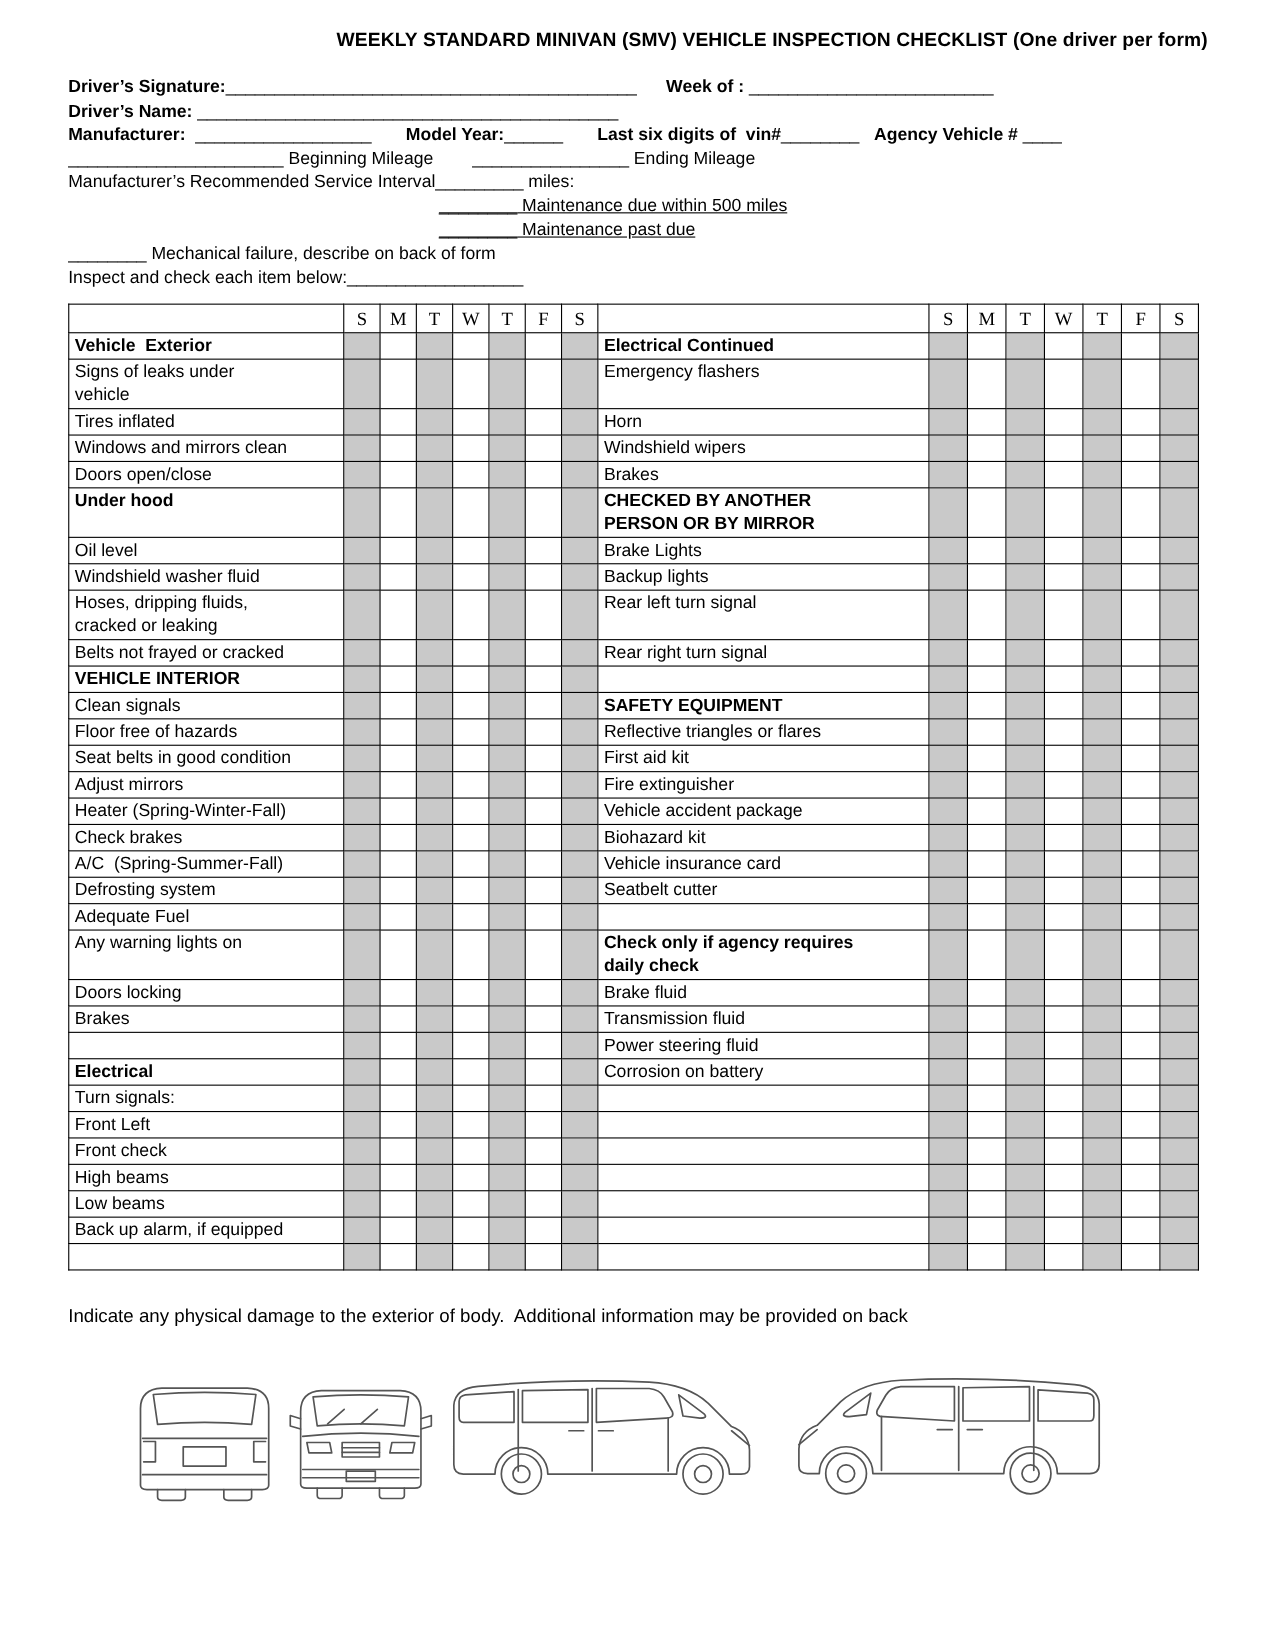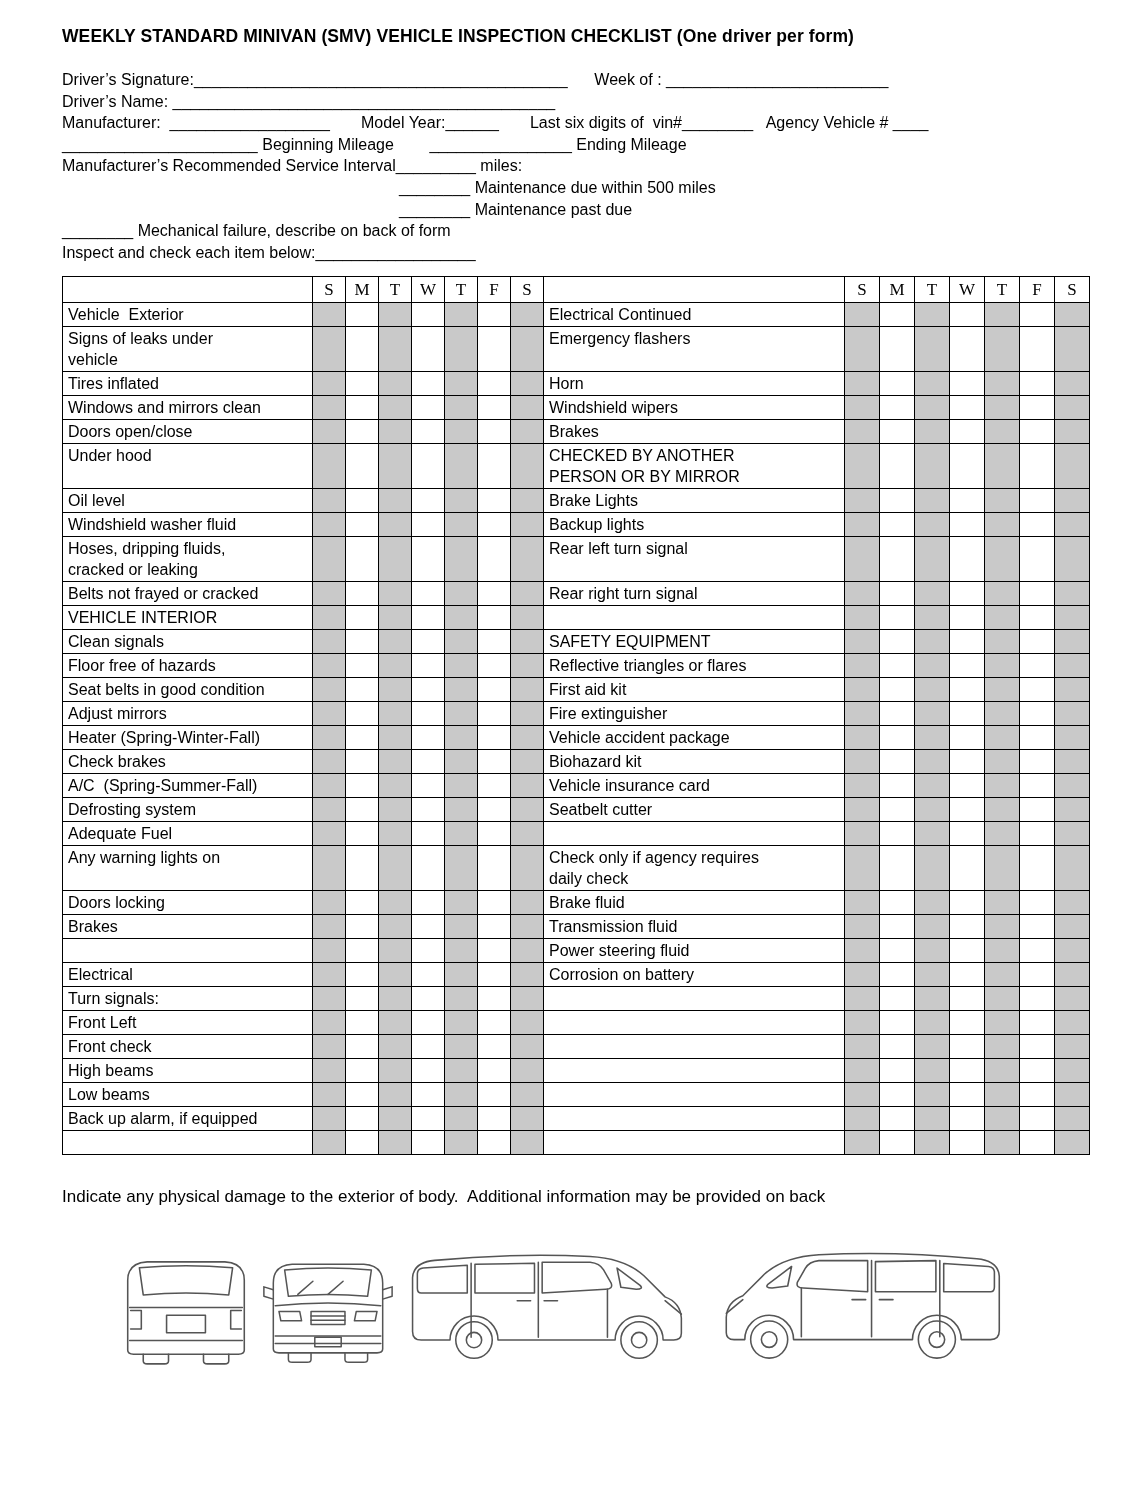--- a/index.html
+++ b/index.html
@@ -6,43 +6,43 @@
   html,body { background:#ffffff; }
   body {
     width:1148px; height:1485px;
     font-family:"Liberation Sans", sans-serif;
     color:#000;
     overflow:hidden;
   }
   .page { width:1148px; height:1485px; padding:26px 50px 0 62px; position:relative; }
 
   .title {
-    text-align:left; font-weight:bold; font-size:17.5px;
+    text-align:right; font-weight:bold; font-size:17.5px;
     margin-bottom:22px; letter-spacing:0.1px;
   }
 
   .form-lines { font-size:16px; line-height:21.6px; }
   .form-line { white-space:pre; }
-  .form-line .b { font-weight:normal;text-align:right; }
-  .form-line.indented { padding-left:337px; }
+  .form-line .b { font-weight:bold;text-align:right; }
+  .form-line.indented { padding-left:337px;text-decoration:underline; }
 
   table.checklist {
     border-collapse:collapse; table-layout:fixed;
     width:1028px; margin-top:13px;
   }
   table.checklist td { border:1px solid #000; overflow:hidden; }
   table.checklist tr { height:24px; }
   table.checklist tr.hdr { height:26px; }
   table.checklist tr.tall { height:45px; }
   td.label-l, td.label-r {
     font-size:16px; line-height:21px;
     padding:1px 2px 0 5px; vertical-align:top;
     white-space:pre-wrap;
   }
-  td.bold { font-weight:normal; }
+  td.bold { font-weight:bold; }
   td.day { padding:0; }
   td.day-h {
     font-family:"Liberation Serif", serif;
     font-size:17px; text-align:center; vertical-align:middle;
   }
   td.shade { background:var(--shade, #c9c9c9); }
 
   .footer-note { font-size:17px; margin-top:32px; white-space:pre-wrap; }
 
   .vehicles {

